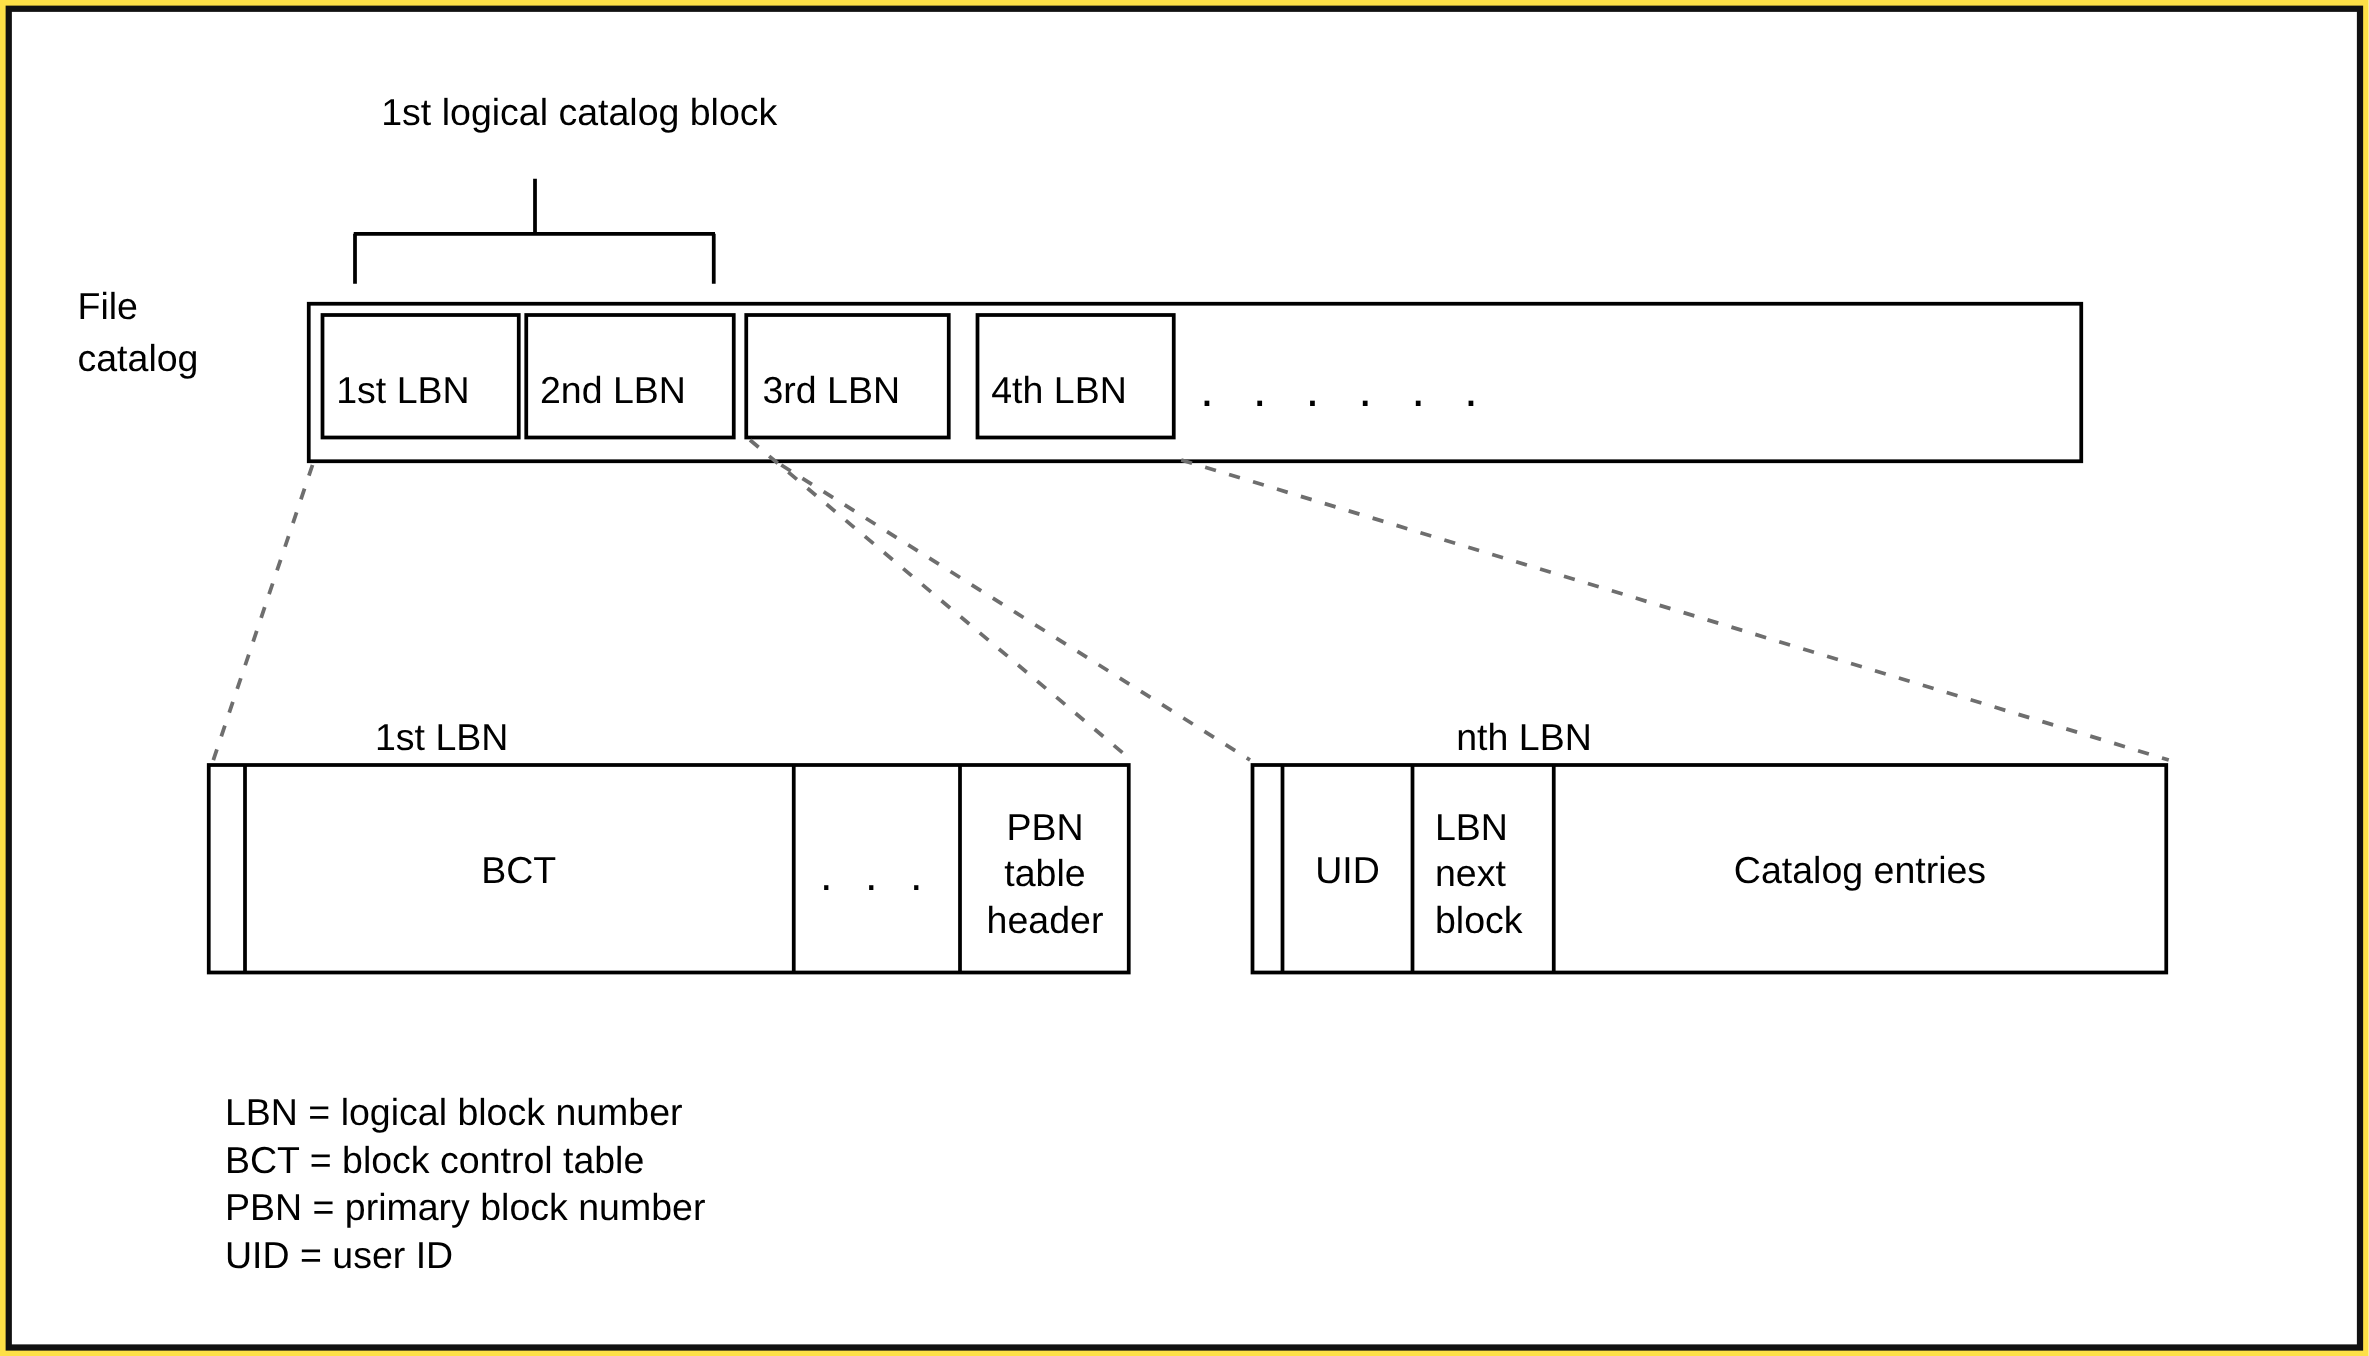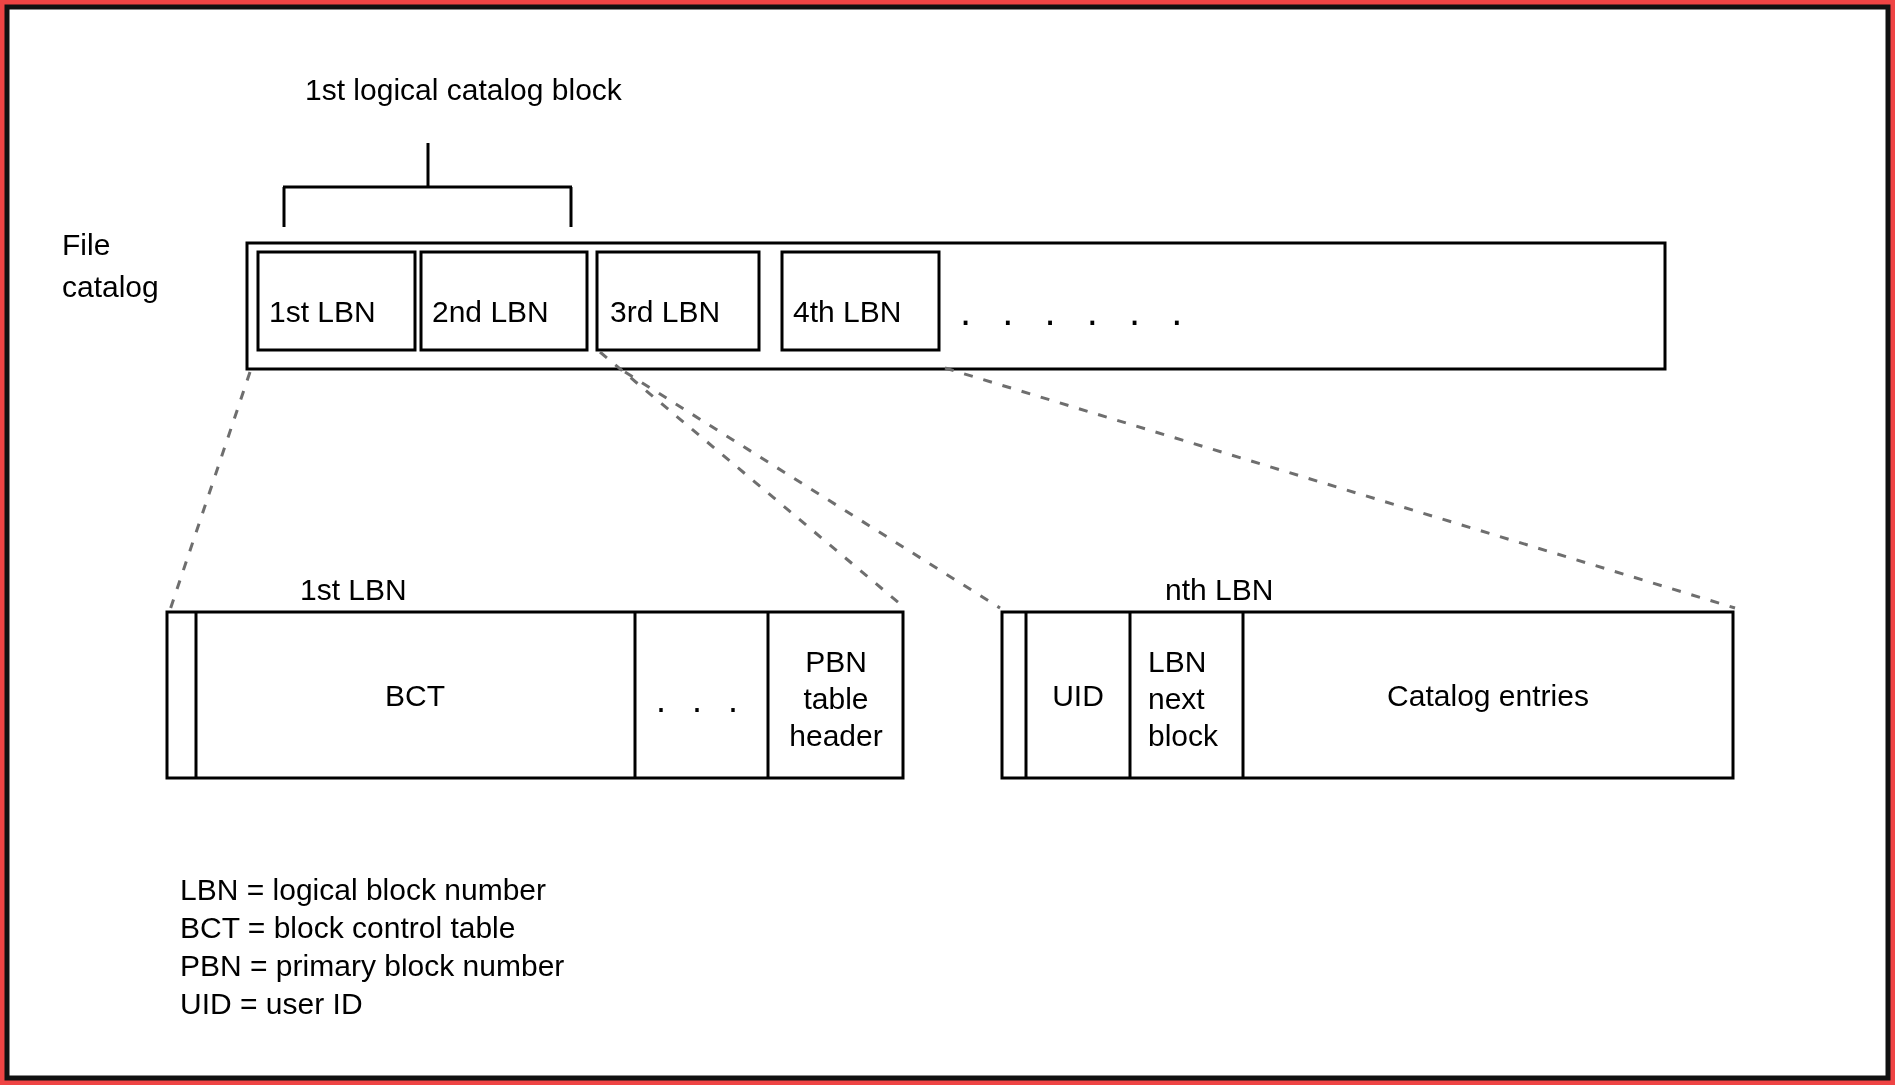--- a/index.html
+++ b/index.html
@@ -10,21 +10,21 @@
   body {
     width: 1895px;
     height: 1085px;
     font-family: "Liberation Sans", sans-serif;
     overflow: hidden;
   }
   #figure-root {
     position: relative;
     width: 1895px;
     height: 1085px;
-    background: #ef4444;
+    background: #fde047;
   }
   svg.diagram {
     display: block;
     width: 1895px;
     height: 1085px;
   }
   .solid-rect {
     fill: #ffffff;
     stroke: #000000;
     stroke-width: 3;

